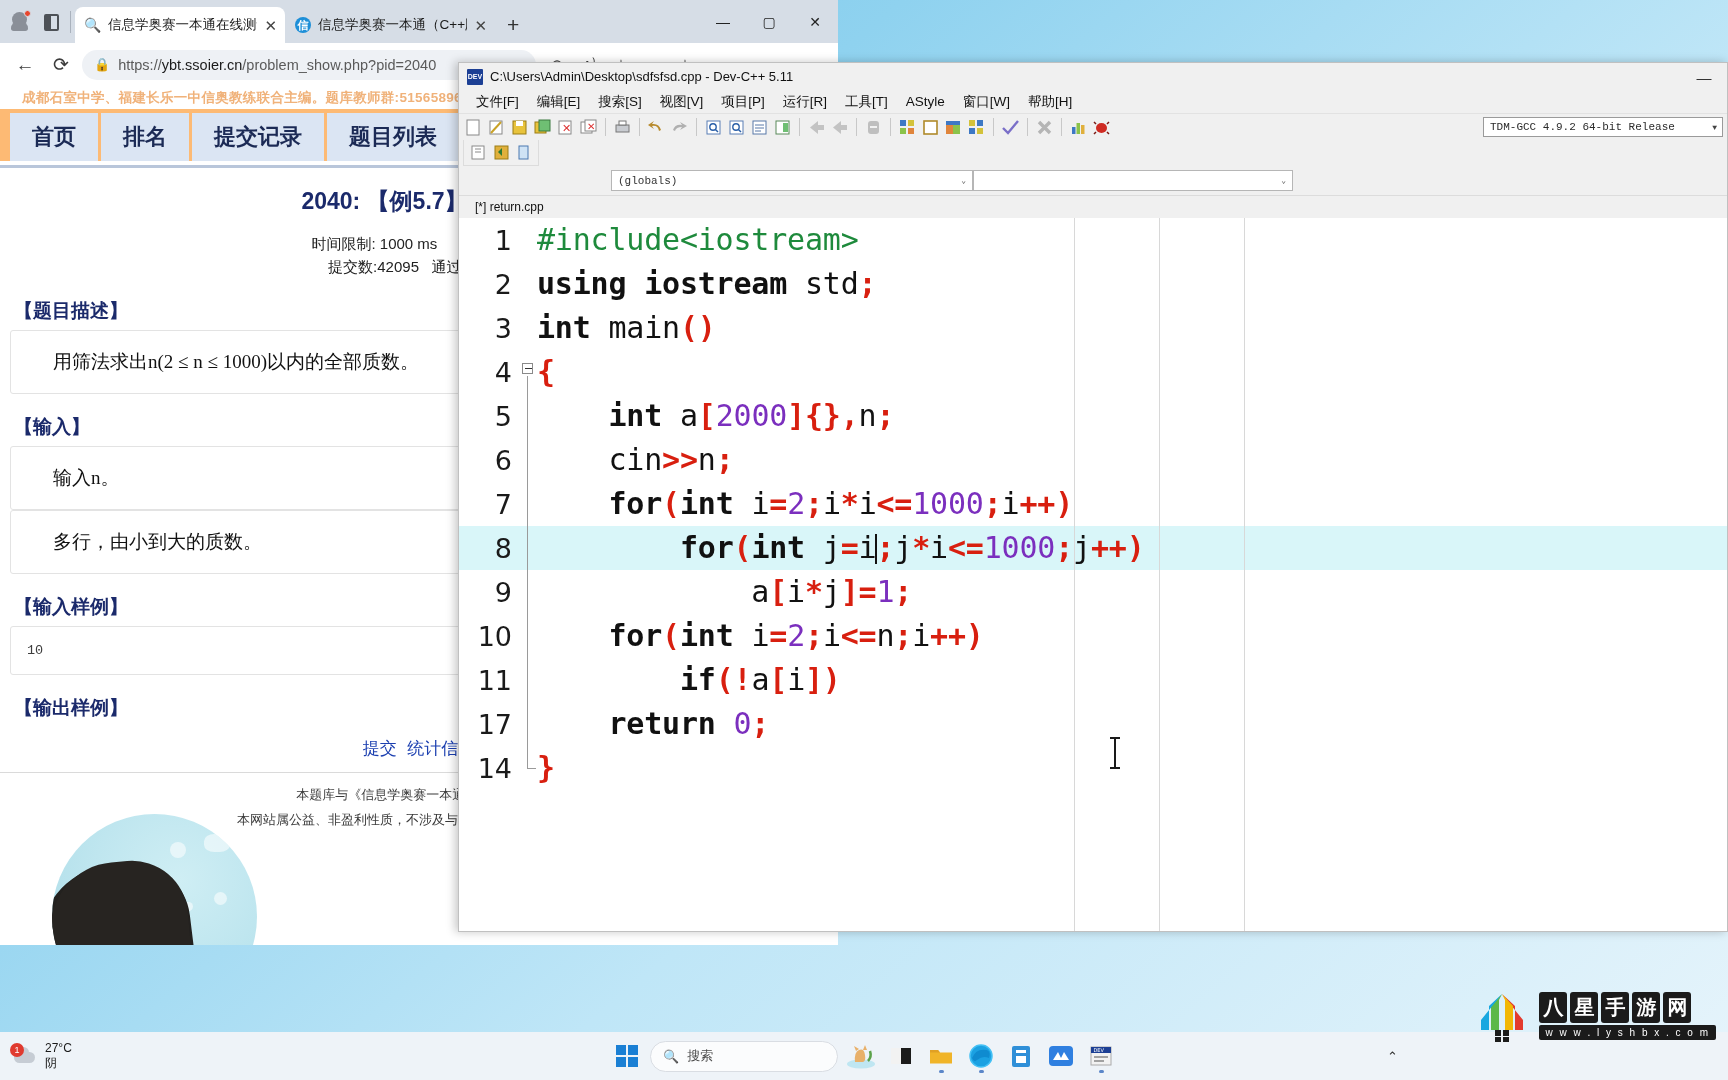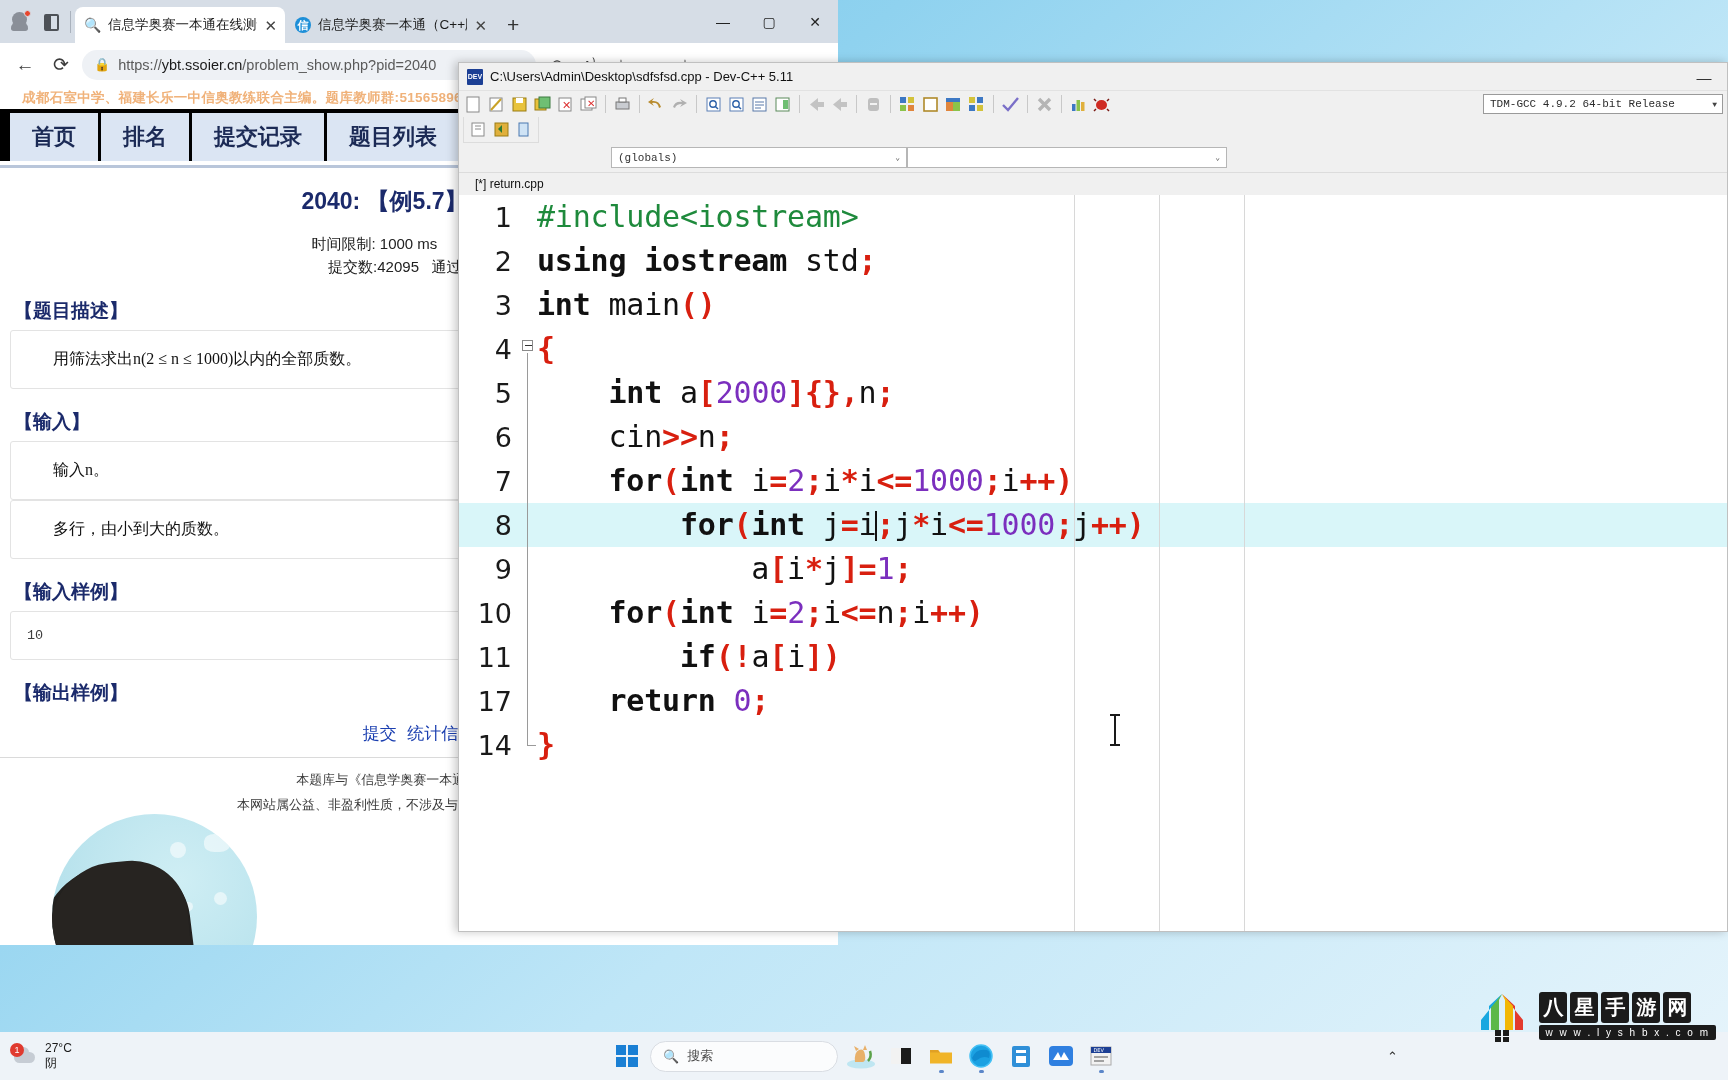--- a/index.html
+++ b/index.html
@@ -98,40 +98,40 @@
     font-size:15px; color:#3a3a3a;
   }
 
   
   .page { position:relative; background:#fff; height: 859px; overflow:hidden; }
   .notice {
     color:#f0b27a; font-size:13.5px; font-weight:bold; white-space:nowrap;
     padding: 3px 0 2px 22px; letter-spacing:0.3px;
   }
   .navbar {
-    display:flex; gap:3px; padding: 4px 10px 0 10px; background:#000000;
+    display:flex; gap:3px; padding: 4px 10px 0 10px; background:#fdba74;
   }
   .navbar .nv {
     background:#dbe5f3; color:#1b2a55; font-size:22px; font-weight:bold;
     padding: 9px 22px; white-space:nowrap;
   }
   .navline { height: 3px; background:#b9c6da; margin-top:4px; }
 
   .prob-title {
     text-align:center; font-size: 23px; font-weight:bold; color:#1b2a6b;
     margin-top: 18px; white-space:nowrap;
   }
   .meta { text-align:center; font-size:15px; color:#222; margin-top:16px; line-height:1.5;}
   .meta .row2 { }
   .sec-h { color:#1b2a6b; font-weight:bold; font-size:19px; margin: 20px 0 6px 14px; }
   .sec-box {
     border:1px solid #e3e3e3; border-radius:3px; margin: 0 10px;
     padding: 18px 0 18px 0; background:#fff;
   }
-  .sec-box .inner { padding-left: 42px; font-size:16px; color:#111;
+  .sec-box .inner { padding-left: 42px; font-size:19px; color:#111;
       font-family:"Liberation Serif", serif; }
   .sec-pre {
     border:1px solid #e3e3e3; border-radius:3px; margin:0 10px; background:#fff;
     padding: 12px 0 12px 16px; font-family:"Liberation Mono", monospace;
     font-size:13.5px; color:#3d3d3d; line-height:1.72;
   }
   .links { text-align:center; color:#1b3fb0; font-size:17px; margin-top: 16px; }
   .links span { margin: 0 3px; }
   .footdiv { height:1px; background:#dadada; margin: 12px 0 0 0; }
   .footer { text-align:center; font-size:13px; color:#3a3a3a; line-height:1.9; margin-top:10px;}
@@ -203,21 +203,21 @@
 
   .dev-selects {
     height: 30px; display:flex; align-items:center; gap:0; padding-left: 152px;
     background:#f0f0f0; border-bottom:1px solid #dcdcdc;
   }
   .selbox {
     height: 21px; background:#fff; border:1px solid #b6b6b6;
     display:flex; align-items:center; justify-content:space-between;
     padding: 0 6px; font-family:"Liberation Mono", monospace; font-size:11px; color:#333;
   }
-  .selbox.one { width: 296px; }
+  .selbox.one { width: 362px; }
   .selbox.two { width: 320px; }
   .selbox .arr { font-size:8px; color:#555; }
 
   .dev-filetab {
     height: 22px; background:#f0f0f0; display:flex; align-items:center;
     padding-left: 16px; font-size:12px; color:#111;
   }
 
   .editor {
     flex:1; background:#ffffff; position:relative; overflow:hidden;
@@ -444,20 +444,32 @@
   </div>
 
   <div class="devcpp">
 
     <div class="dev-title">
       <div class="ico">DEV</div>
       <div class="txt">C:\Users\Admin\Desktop\sdfsfsd.cpp - Dev-C++ 5.11</div>
       <div class="min">—</div>
     </div>
 
+    <div class="dev-menu">
+      <span>文件[F]</span>
+      <span>编辑[E]</span>
+      <span>搜索[S]</span>
+      <span>视图[V]</span>
+      <span>项目[P]</span>
+      <span>运行[R]</span>
+      <span>工具[T]</span>
+      <span>AStyle</span>
+      <span>窗口[W]</span>
+      <span>帮助[H]</span>
+    </div>
 
     <div class="dev-tb">
       <div class="tbtn">
         <svg width="17" height="17">
             <rect x="2" y="1" width="12" height="15" fill="#fff" stroke="#888"></rect>
           </svg>
         </div>
       <div class="tbtn">
         <svg width="17" height="17">
             <rect x="2" y="2" width="12" height="13" fill="#fff" stroke="#888"></rect>

